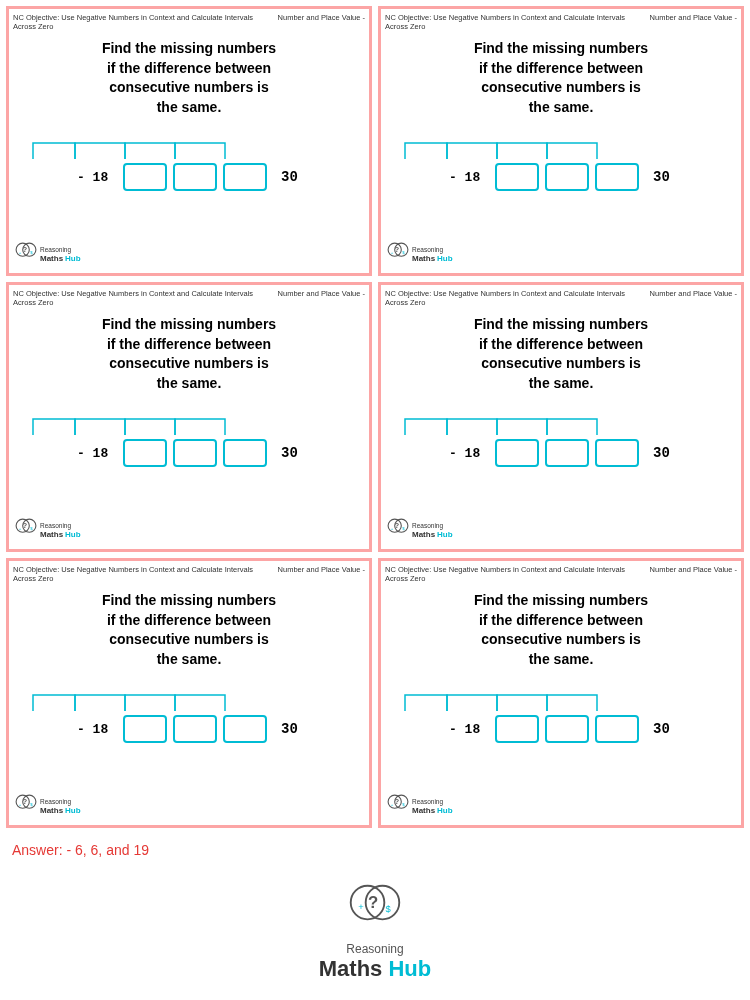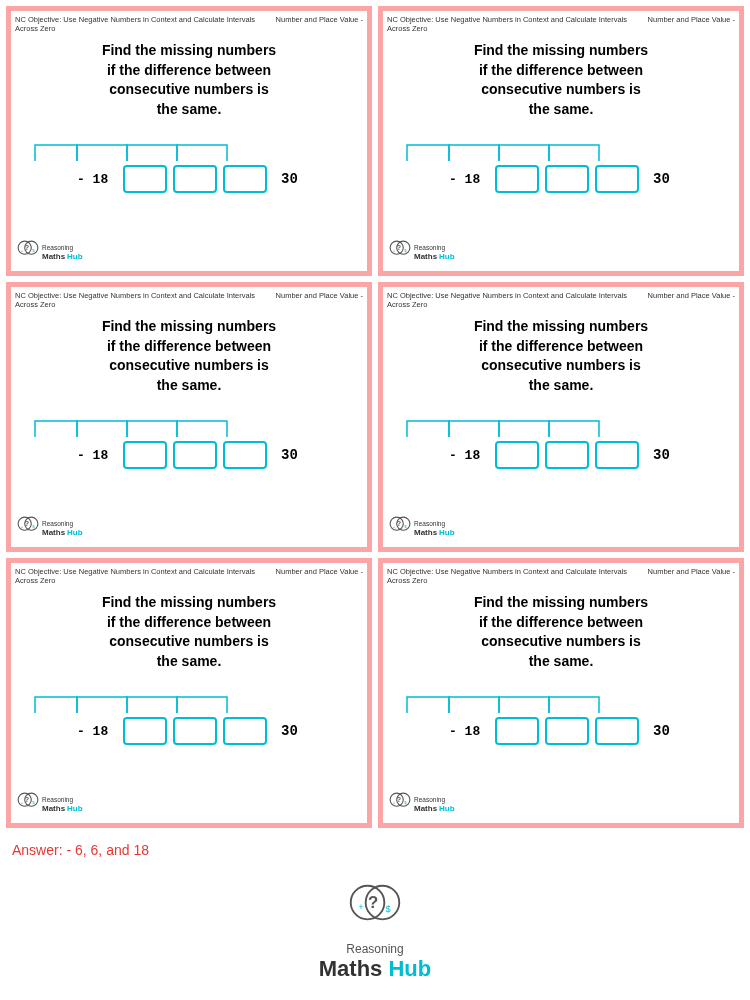--- a/index.html
+++ b/index.html
@@ -12,21 +12,21 @@
     }
 
     .grid-container {
       display: grid;
       grid-template-columns: 1fr 1fr;
       gap: 6px;
       padding: 6px;
     }
 
     .card {
-      border: 5px solid #fca5a5;
+      border: 3px solid #fca5a5;
       background: #fff;
       position: relative;
       padding: 4px;
       min-height: 270px;
     }
 
     .card-header-row {
       display: flex;
       justify-content: space-between;
       align-items: flex-start;
@@ -390,21 +390,21 @@
     <text x="18" y="19" font-size="13" font-weight="bold" fill="#555" text-anchor="middle">?</text>
     <text x="9" y="21" font-size="8" fill="#00bcd4" text-anchor="middle">+</text>
     <text x="30" y="22" font-size="8" fill="#00bcd4" text-anchor="middle">$</text>
   </svg></div>
         <div class="logo-text"><span class="reasoning">Reasoning</span><br><span class="maths"><strong>Maths</strong></span> <span class="hub"><strong>Hub</strong></span></div>
       </div>
     </div>
   </div>
 
 <div class="answer-section">
-  <span>Answer: - 6, 6, and 18</span>
+  <span>Answer: - 6, 6, and 19</span>
 </div>
 
 <div class="bottom-logo">
 
   <svg class="bottom-logo-icon" viewBox="0 0 60 60" xmlns="http://www.w3.org/2000/svg">
 
     <circle cx="22" cy="22" r="18" fill="none" stroke="#555" stroke-width="2"></circle>
     <circle cx="38" cy="22" r="18" fill="none" stroke="#555" stroke-width="2"></circle>
 
     <text x="28" y="28" font-size="18" font-weight="bold" fill="#555" text-anchor="middle">?</text>

